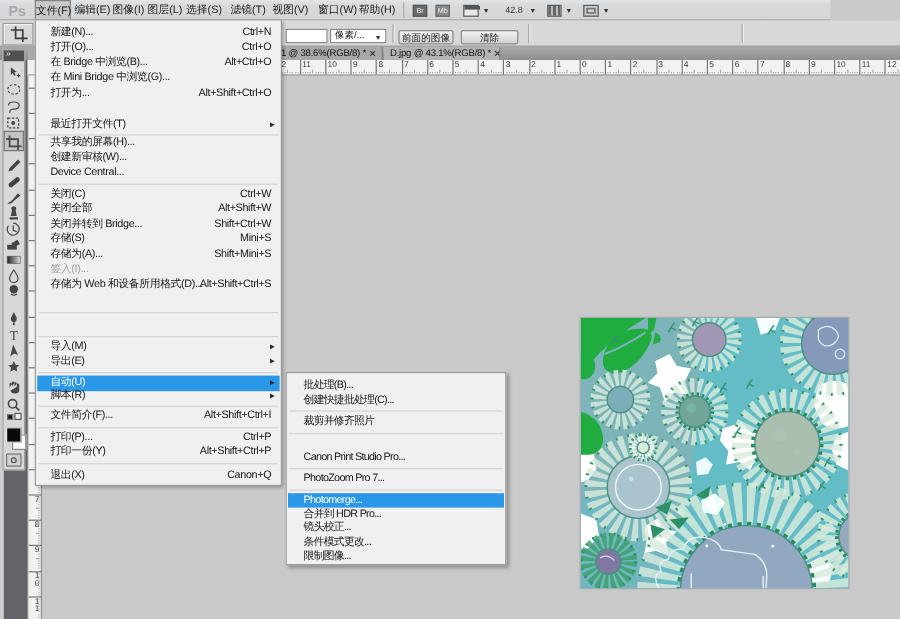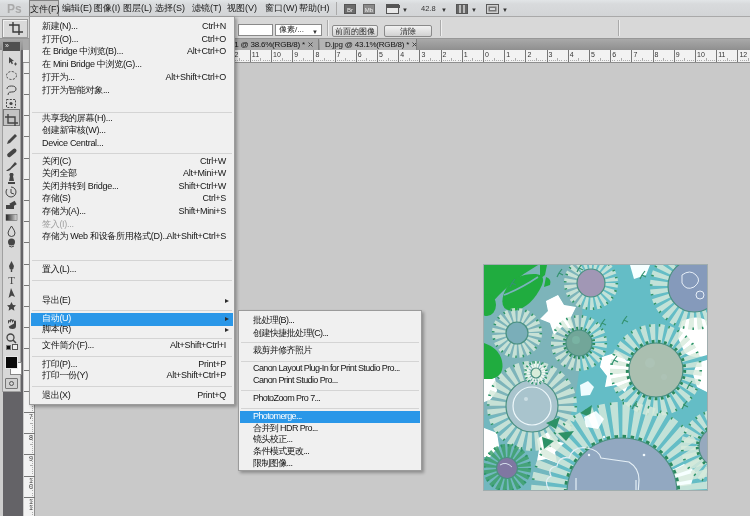--- a/index.html
+++ b/index.html
@@ -1,18 +1,18 @@
 <!DOCTYPE html>
 <html><head><meta charset="utf-8">
 <style>
 *{margin:0;padding:0;box-sizing:border-box}
 html,body{width:750px;height:516px;overflow:hidden;background:#c9c9c9;font-family:"Liberation Sans",sans-serif}
 #app{position:relative;width:750px;height:516px}
 
-#menubar{position:absolute;left:0;top:0;width:750px;height:17px;background:linear-gradient(#e2e5e7 0px,#d8dadc 4px,#d3d5d7 16px);border-bottom:1px solid #a9a9a9}
+#menubar{position:absolute;left:0;top:0;width:692px;height:17px;background:linear-gradient(#e2e5e7 0px,#d8dadc 4px,#d3d5d7 16px);border-bottom:1px solid #a9a9a9}
 #pslogo{position:absolute;left:7px;top:2px;font-size:12px;font-weight:bold;color:#a9a9a9;letter-spacing:0px}
 .mitem{position:absolute;top:0;height:16px;line-height:16px;font-size:9px;color:#1a1a1a;text-align:center;white-space:nowrap}
 #mfile{left:29px;width:30px;background:#c9c9c9;border:1px solid #828282;border-bottom:none}
 
 #optbar{position:absolute;left:0;top:17px;width:750px;height:22px;background:#d8d8d8;border-bottom:1px solid #979797}
 #toolbox{position:absolute;left:2px;top:2px;width:26px;height:19px;background:#d9d9d9;border:1px solid #9a9a9a;box-shadow:inset 1px 1px 0 #f2f2f2}
 #wfield{position:absolute;left:238px;top:7px;width:35px;height:12px;background:#fff;border:1px solid #8a8a8a}
 #combo{position:absolute;left:275px;top:7px;width:47px;height:12px;background:#fff;border:1px solid #8a8a8a;font-size:8px;line-height:10px;padding-left:3px;color:#222}
 #combo .ar{position:absolute;right:3px;top:2px;font-size:6px;color:#333}
 .osep{position:absolute;top:3px;width:1px;height:16px;background:#aaa;box-shadow:1px 0 0 #eee}
@@ -879,53 +879,52 @@
   <div class="obtn" style="left:384px;width:48px">清除</div>
   <div class="osep" style="left:440px"></div>
   <div class="osep" style="left:618px"></div>
 </div>
 <div id="filemenu">
 <div class="fm" style="top:3.9px">新建(N)...<span class="sc">Ctrl+N</span></div>
 <div class="fm" style="top:16.7px">打开(O)...<span class="sc">Ctrl+O</span></div>
 <div class="fm" style="top:29.4px">在 Bridge 中浏览(B)...<span class="sc">Alt+Ctrl+O</span></div>
 <div class="fm" style="top:55.0px">打开为...<span class="sc">Alt+Shift+Ctrl+O</span></div>
 <div class="fm" style="top:42.2px">在 Mini Bridge 中浏览(G)...</div>
-<div class="fm" style="top:67.7px">打开为智能对象...</div>
+<div class="fm" style="top:80.5px">最近打开文件(T)<span class="sub"></span></div>
 <div class="fm" style="top:95.6px">共享我的屏幕(H)...</div>
 <div class="fm" style="top:121.2px">Device Central...</div>
 <div class="fm" style="top:108.4px">创建新审核(W)...</div>
 <div class="fm" style="top:138.5px">关闭(C)<span class="sc">Ctrl+W</span></div>
-<div class="fm" style="top:151.1px">关闭全部<span class="sc">Alt+Mini+W</span></div>
+<div class="fm" style="top:151.1px">关闭全部<span class="sc">Alt+Shift+W</span></div>
 <div class="fm" style="top:163.7px">关闭并转到 Bridge...<span class="sc">Shift+Ctrl+W</span></div>
-<div class="fm" style="top:176.4px">存储(S)<span class="sc">Ctrl+S</span></div>
+<div class="fm" style="top:176.4px">存储(S)<span class="sc">Mini+S</span></div>
 <div class="fm" style="top:189.0px">存储为(A)...<span class="sc">Shift+Mini+S</span></div>
 <div class="fm gray" style="top:201.7px">签入(I)...</div>
 <div class="fm" style="top:214.3px">存储为 Web 和设备所用格式(D)...<span class="sc">Alt+Shift+Ctrl+S</span></div>
-<div class="fm" style="top:246.6px">置入(L)...</div>
+<div class="fm" style="top:266.4px">导入(M)<span class="sub"></span></div>
 <div class="fm" style="top:278.2px">导出(E)<span class="sub"></span></div>
 <div class="fm hl" style="top:296.1px">自动(U)<span class="sub"></span></div>
 <div class="fm" style="top:306.7px">脚本(R)<span class="sub"></span></div>
 <div class="fm" style="top:322.9px">文件简介(F)...<span class="sc">Alt+Shift+Ctrl+I</span></div>
-<div class="fm" style="top:341.8px">打印(P)...<span class="sc">Print+P</span></div>
+<div class="fm" style="top:341.8px">打印(P)...<span class="sc">Ctrl+P</span></div>
 <div class="fm" style="top:353.0px">打印一份(Y)<span class="sc">Alt+Shift+Ctrl+P</span></div>
-<div class="fm" style="top:372.5px">退出(X)<span class="sc">Print+Q</span></div>
+<div class="fm" style="top:372.5px">退出(X)<span class="sc">Canon+Q</span></div>
 <div class="fsep" style="top:94.6px"></div>
 <div class="fsep" style="top:136.3px"></div>
 <div class="fsep" style="top:242.8px"></div>
 <div class="fsep" style="top:262.6px"></div>
 <div class="fsep" style="top:292.6px"></div>
 <div class="fsep" style="top:321.2px"></div>
 <div class="fsep" style="top:338.8px"></div>
 <div class="fsep" style="top:369.2px"></div>
 </div>
 <div id="submenu">
 <div class="sm" style="top:3.9px">批处理(B)...</div>
 <div class="sm" style="top:16.5px">创建快捷批处理(C)...</div>
 <div class="sm" style="top:33.7px">裁剪并修齐照片</div>
-<div class="sm" style="top:52.3px">Canon Layout Plug-In for Print Studio Pro...</div>
 <div class="sm" style="top:64.3px">Canon Print Studio Pro...</div>
 <div class="sm" style="top:82.3px">PhotoZoom Pro 7...</div>
 <div class="sm hl" style="top:99.5px">Photomerge...</div>
 <div class="sm" style="top:111.5px">合并到 HDR Pro...</div>
 <div class="sm" style="top:123.4px">镜头校正...</div>
 <div class="sm" style="top:135.4px">条件模式更改...</div>
 <div class="sm" style="top:147.3px">限制图像...</div>
 <div class="ssep" style="top:30.9px"></div>
 <div class="ssep" style="top:49.5px"></div>
 <div class="ssep" style="top:79.0px"></div>

